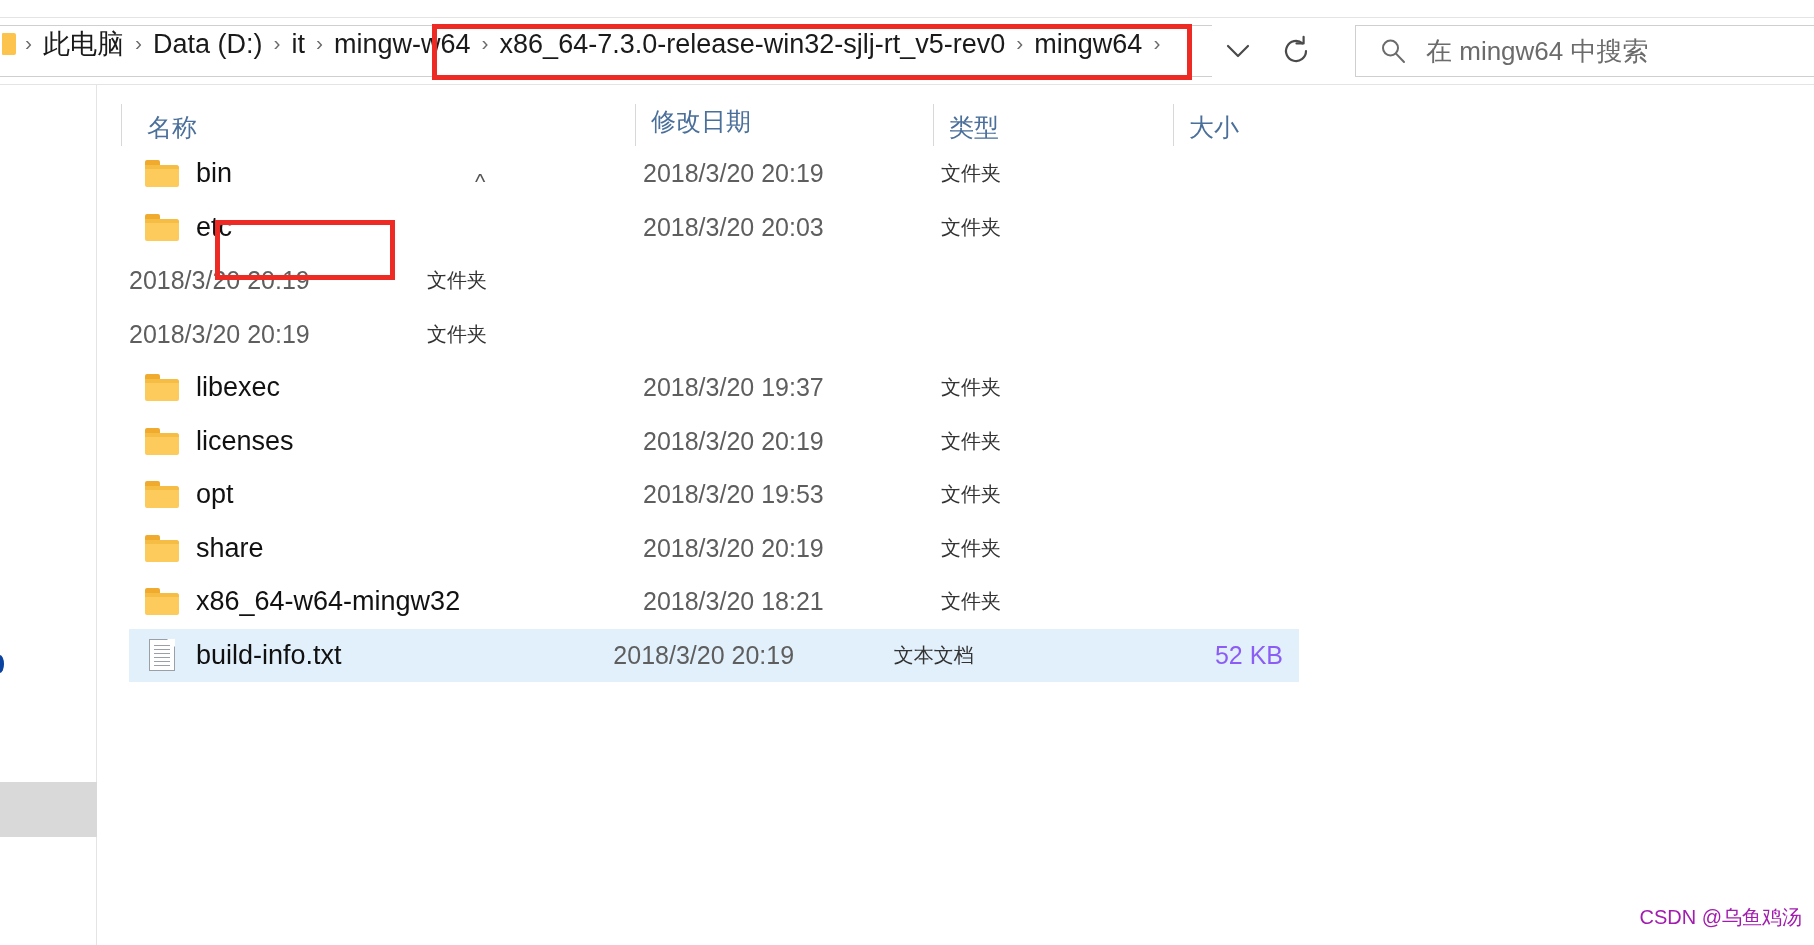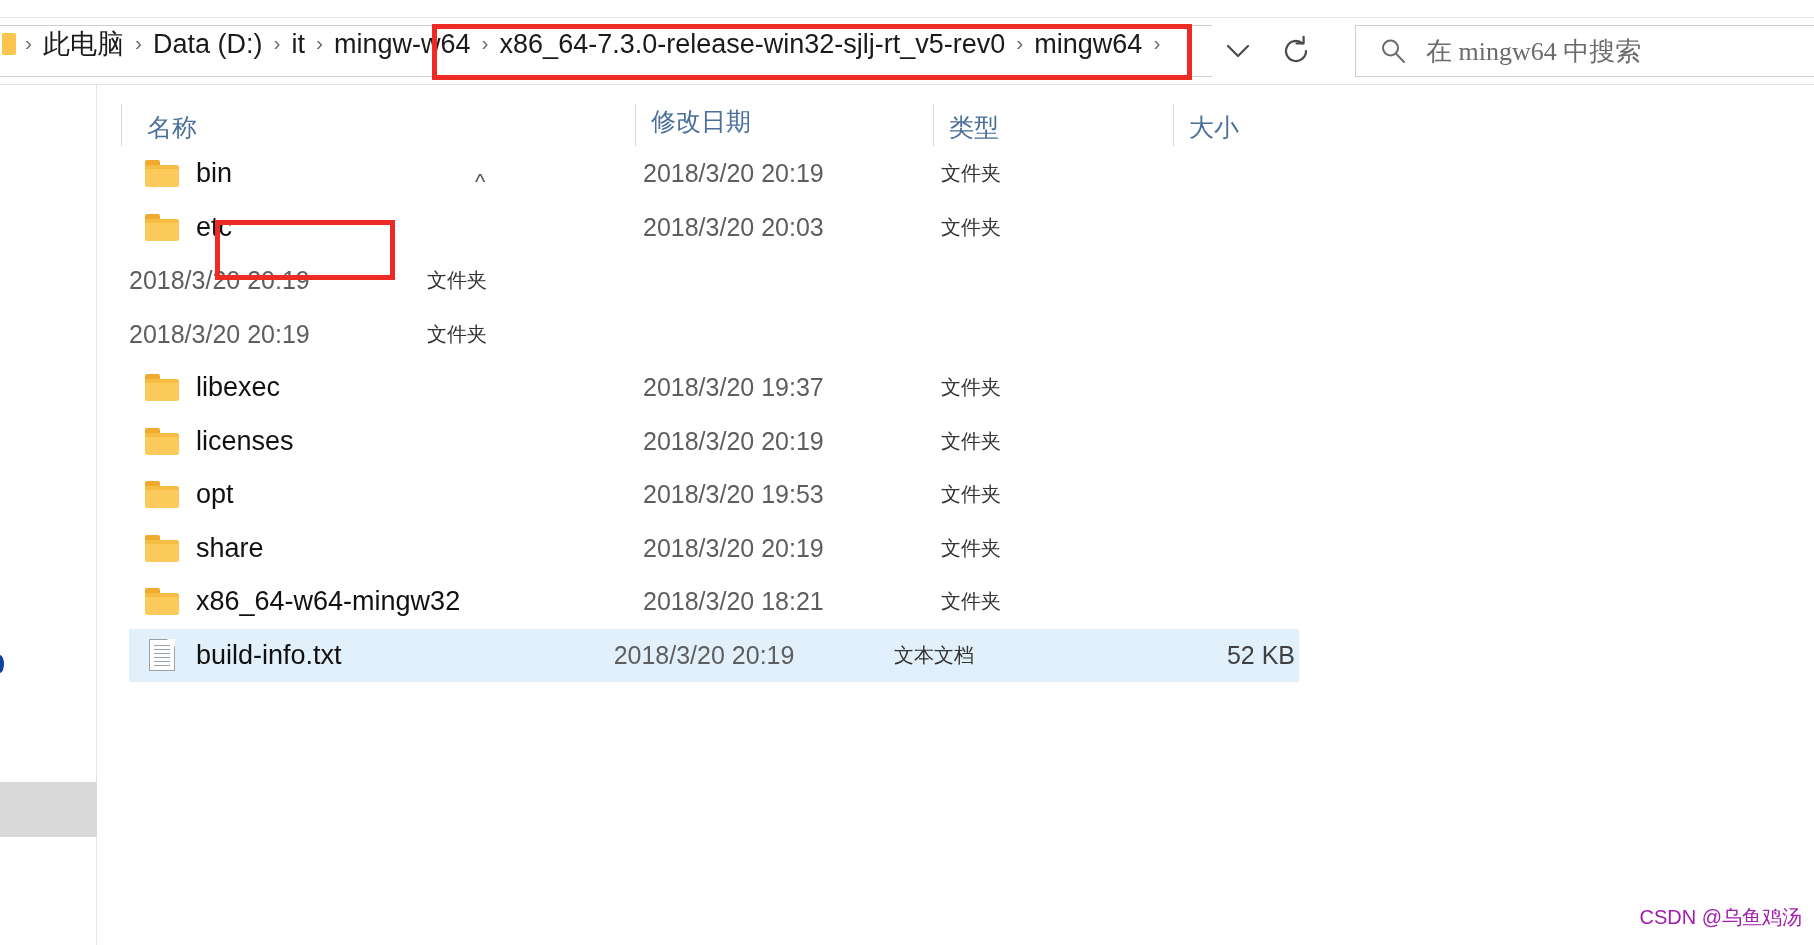--- a/index.html
+++ b/index.html
@@ -111,21 +111,20 @@
     display: flex;
     align-items: center;
     padding-left: 22px;
   }
   #search-box .s-icon { flex: 0 0 auto; margin-right: 18px; }
   #search-box .s-text {
     font-size: 26px;
     color: #6b6b6b;
     white-space: nowrap;
     overflow: hidden;
-    font-family: Liberation Serif, serif;
   }
 
   
   #nav-pane {
     position: absolute;
     left: 0; top: 85px;
     width: 96px; height: 860px;
     background: #ffffff;
     border-right: 1px solid #e4e4e4;
   }
@@ -212,24 +211,24 @@
     box-sizing: border-box;
     display: flex;
     align-items: center;
     white-space: nowrap;
   }
   .cell.name { width: 514px; padding-left: 16px; }
   .cell.date { width: 298px; color: #5e5e5e; font-size: 25px; }
   .cell.type { width: 240px; color: #333333; font-size: 20px; }
   .cell.size {
     width: 190px;
-    color: #404040;
+    color: #8b5cf6;
     font-size: 25px;
     justify-content: flex-end;
-    padding-right: 4px;
+    padding-right: 16px;
   }
 
   
   .folder-icon {
     position: relative;
     width: 34px; height: 27px;
     flex: 0 0 auto;
     margin-right: 17px;
   }
   .folder-icon .tab {

